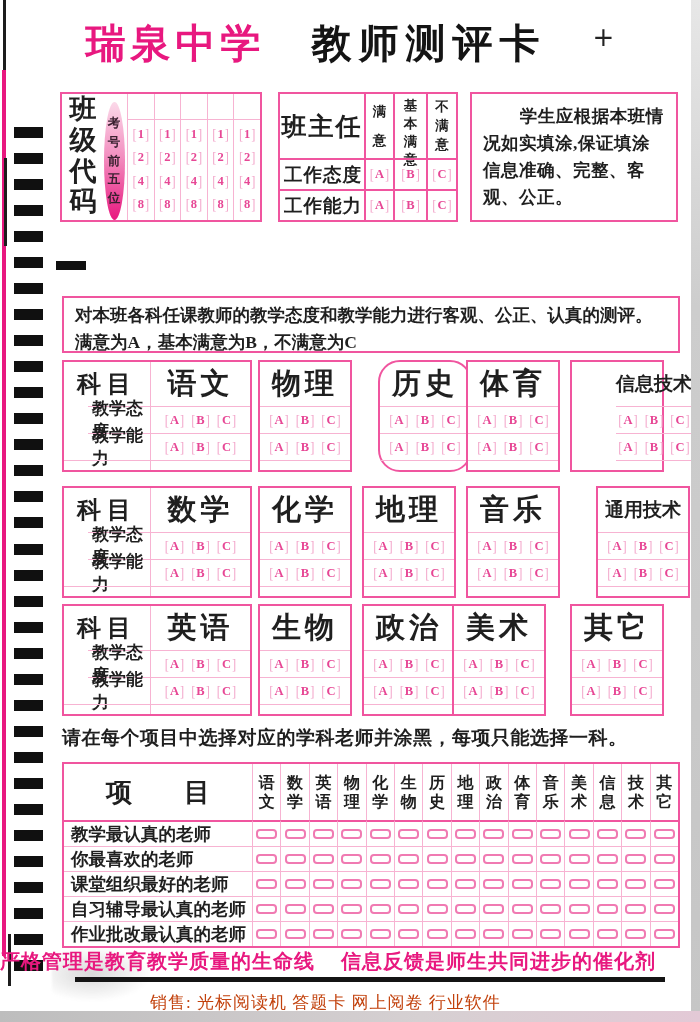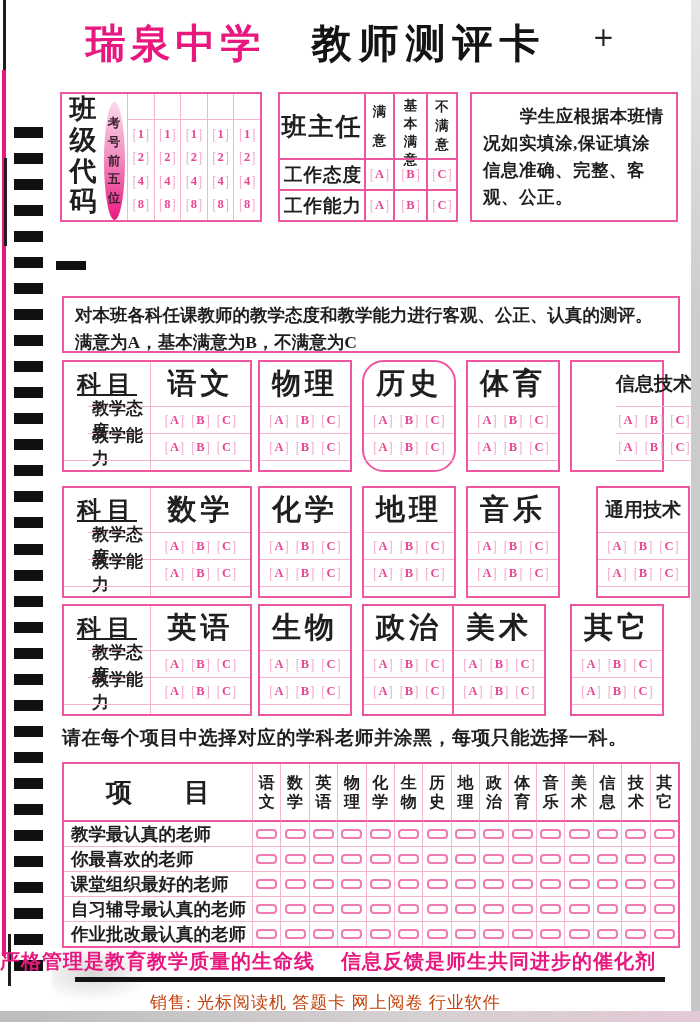--- a/index.html
+++ b/index.html
@@ -59,21 +59,21 @@
   .notice{left:470px;top:92px;width:208px;height:130px;padding:9px 11px;font-size:17.5px;line-height:1.55;
           font-weight:700;text-indent:2.1em;letter-spacing:.5px;}
   
   .evalnote{left:62px;top:296px;width:618px;height:57px;padding:4px 11px;font-size:17.5px;line-height:1.55;font-weight:700;}
   
   .band{position:absolute;left:0;width:700px;height:112px;}
   .bigbox{position:absolute;left:62px;top:0;width:190px;height:112px;background:#fff;border:2px solid #f0559f;
           box-sizing:border-box;display:grid;grid-template-columns:86px 1fr;grid-template-rows:44px 27px 27px 1fr;}
   .smbox{position:absolute;top:0;width:94px;height:112px;background:#fff;border:2px solid #f0559f;
          box-sizing:border-box;display:grid;grid-template-rows:44px 27px 27px 1fr;}
-  .corner{display:flex;align-items:center;justify-content:center;font-size:24px;font-weight:700;letter-spacing:6px;text-decoration:underline;}
+  .corner{display:flex;align-items:center;justify-content:center;font-size:24px;font-weight:700;letter-spacing:6px;}
   .subj{display:flex;align-items:center;justify-content:center;font-size:29px;font-weight:700;letter-spacing:4px;white-space:nowrap;}
   .subj.small4{font-size:19px;letter-spacing:0;}
   .rowlab{display:flex;align-items:center;padding-left:4px;font-size:17px;font-weight:700;margin-left:24px;}
   .abc{display:flex;align-items:center;justify-content:center;gap:7px;}
   
   .choice-instr{position:absolute;left:62px;top:725px;width:618px;font-size:19px;font-weight:700;letter-spacing:.5px;}
   .ctable{left:62px;top:762px;width:618px;height:186px;display:grid;
           grid-template-columns:188px repeat(15,1fr);grid-template-rows:56px repeat(5,1fr);}
   .c-head{display:flex;align-items:center;justify-content:center;font-size:26px;font-weight:700;}
   .c-col{display:flex;flex-direction:column;align-items:center;justify-content:center;font-size:16px;font-weight:700;line-height:1.2;}
@@ -423,21 +423,21 @@
               <span class="bk">]</span>
             </span>
             <span class="bub">
               <span class="bk">[</span>
               <span class="bv">C</span>
               <span class="bk">]</span>
             </span>
           </div>
           <div class="thin-t"></div>
         </div>
-        <div class="smbox" style="left: 362px; border-radius: 22px;">
+        <div class="smbox" style="left: 378px; border-radius: 22px;">
           <div class="subj">历史</div>
           <div class="abc thin-t">
             <span class="bub">
               <span class="bk">[</span>
               <span class="bv">A</span>
               <span class="bk">]</span>
             </span>
             <span class="bub">
               <span class="bk">[</span>
               <span class="bv">B</span>

